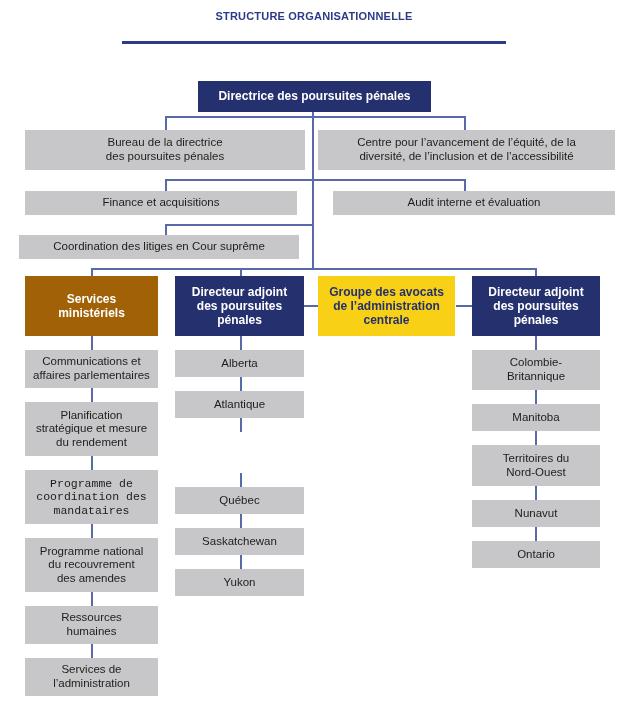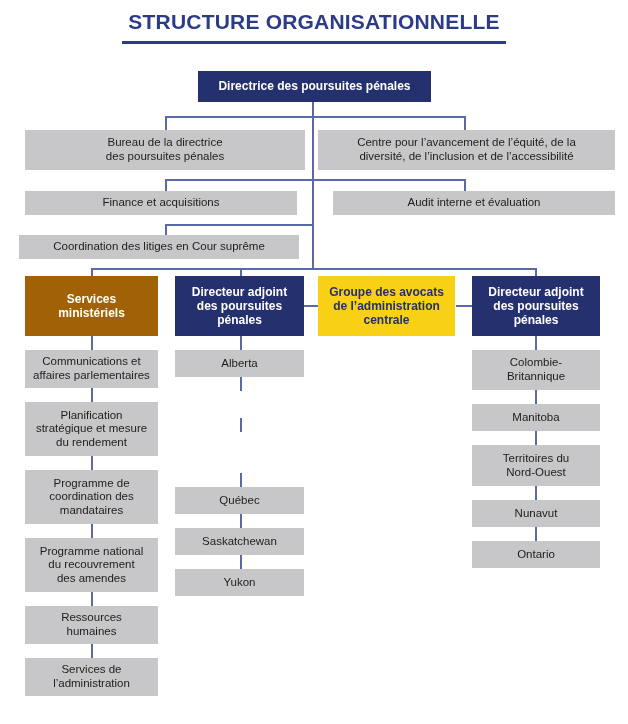--- a/index.html
+++ b/index.html
@@ -21,21 +21,21 @@
     width: 628px;
     height: 724px;
   }
 
   
   .title {
     position: absolute;
     left: 0; top: 10px;
     width: 628px;
     text-align: center;
-    font-size: 21px;
+    font-size: 11px;
     font-weight: bold;
     letter-spacing: 0.2px;
     color: #2b3b87;
   }
   .title-rule {
     position: absolute;
     left: 122px;
     top: 41px;
     width: 384px;
     height: 3px;
@@ -128,21 +128,21 @@
   <div class="line v" style="left:240px; top:473px; height:14px;"></div>
   <div class="line v" style="left:240px; top:514px; height:14px;"></div>
   <div class="line v" style="left:240px; top:555px; height:14px;"></div>
 
   <div class="line v" style="left:535px; top:336px; height:14px;"></div>
   <div class="line v" style="left:535px; top:390px; height:14px;"></div>
   <div class="line v" style="left:535px; top:431px; height:14px;"></div>
   <div class="line v" style="left:535px; top:486px; height:14px;"></div>
   <div class="line v" style="left:535px; top:527px; height:14px;"></div>
 
-  <div class="node navy" style="left:198px; top:71px; width:233px; height:31px;">Directrice des poursuites pénales</div>
+  <div class="node navy" style="left:198px; top:81px; width:233px; height:31px;">Directrice des poursuites pénales</div>
 
   <div class="node gray" style="left:25px; top:130px; width:280px; height:40px;">Bureau de la directrice
 des poursuites pénales</div>
 
   <div class="node gray" style="left:318px; top:130px; width:297px; height:40px;">Centre pour l’avancement de l’équité, de la
 diversité, de l’inclusion et de l’accessibilité</div>
 
   <div class="node gray" style="left:25px; top:191px; width:272px; height:24px;">Finance et acquisitions</div>
 
   <div class="node gray" style="left:333px; top:191px; width:282px; height:24px;">Audit interne et évaluation</div>
@@ -162,32 +162,33 @@
 
   <div class="node navy" style="left:472px; top:276px; width:128px; height:60px;">Directeur adjoint
 des poursuites
 pénales</div>
 
   <div class="node gray" style="left:25px; top:350px; width:133px; height:38px;">Communications et
 affaires parlementaires</div>
   <div class="node gray" style="left:25px; top:402px; width:133px; height:54px;">Planification
 stratégique et mesure
 du rendement</div>
-  <div class="node gray" style="left:25px; top:470px; width:133px; height:54px;">Programme de
+  <div class="node gray" style="left:25px; top:470px; width:133px; height:54px;font-family:Liberation Mono, monospace;">Programme de
 coordination des
 mandataires</div>
   <div class="node gray" style="left:25px; top:538px; width:133px; height:54px;">Programme national
 du recouvrement
 des amendes</div>
   <div class="node gray" style="left:25px; top:606px; width:133px; height:38px;">Ressources
 humaines</div>
   <div class="node gray" style="left:25px; top:658px; width:133px; height:38px;">Services de
 l’administration</div>
 
   <div class="node gray" style="left:175px; top:350px; width:129px; height:27px;">Alberta</div>
+  <div class="node gray" style="left:175px; top:391px; width:129px; height:27px;">Atlantique</div>
   <div class="node gray" style="left:175px; top:487px; width:129px; height:27px;">Québec</div>
   <div class="node gray" style="left:175px; top:528px; width:129px; height:27px;">Saskatchewan</div>
   <div class="node gray" style="left:175px; top:569px; width:129px; height:27px;">Yukon</div>
 
   <div class="node gray" style="left:472px; top:350px; width:128px; height:40px;">Colombie-
 Britannique</div>
   <div class="node gray" style="left:472px; top:404px; width:128px; height:27px;">Manitoba</div>
   <div class="node gray" style="left:472px; top:445px; width:128px; height:41px;">Territoires du
 Nord-Ouest</div>
   <div class="node gray" style="left:472px; top:500px; width:128px; height:27px;">Nunavut</div>

